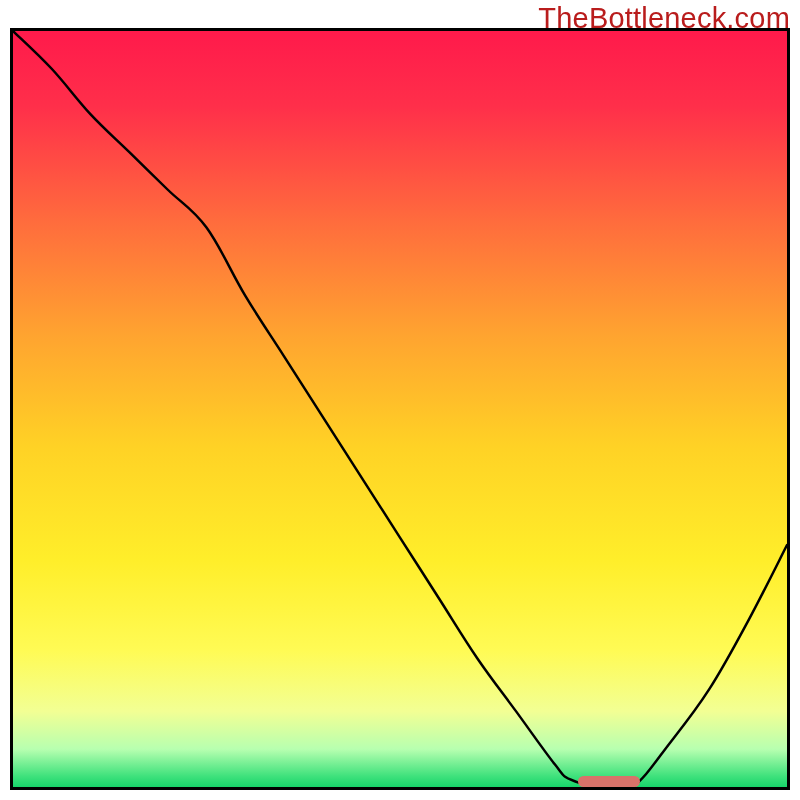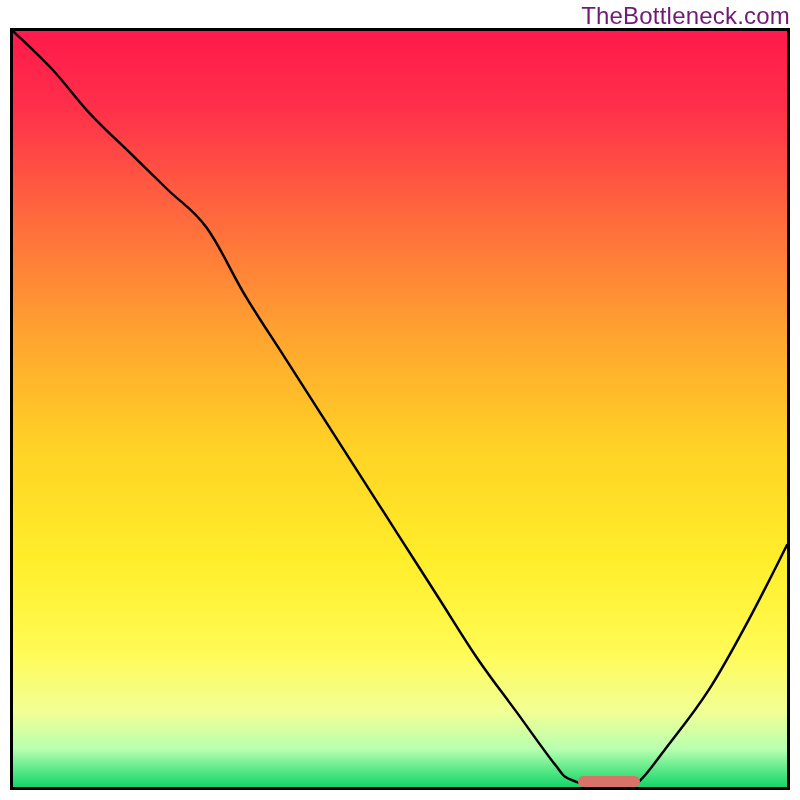--- a/index.html
+++ b/index.html
@@ -8,22 +8,22 @@
     width: 800px;
     height: 800px;
     background: #ffffff;
     font-family: Arial, Helvetica, sans-serif;
     overflow: hidden;
   }
   .watermark {
     position: absolute;
     top: 2px;
     right: 10px;
-    font-size: 24px;
-    color: #701a75;
+    font-size: 29px;
+    color: #b91c1c;
     font-weight: 500;
     letter-spacing: 0.2px;
   }
   .plot-frame {
     position: absolute;
     left: 10px;
     top: 28px;
     width: 780px;
     height: 762px;
     box-sizing: border-box;

